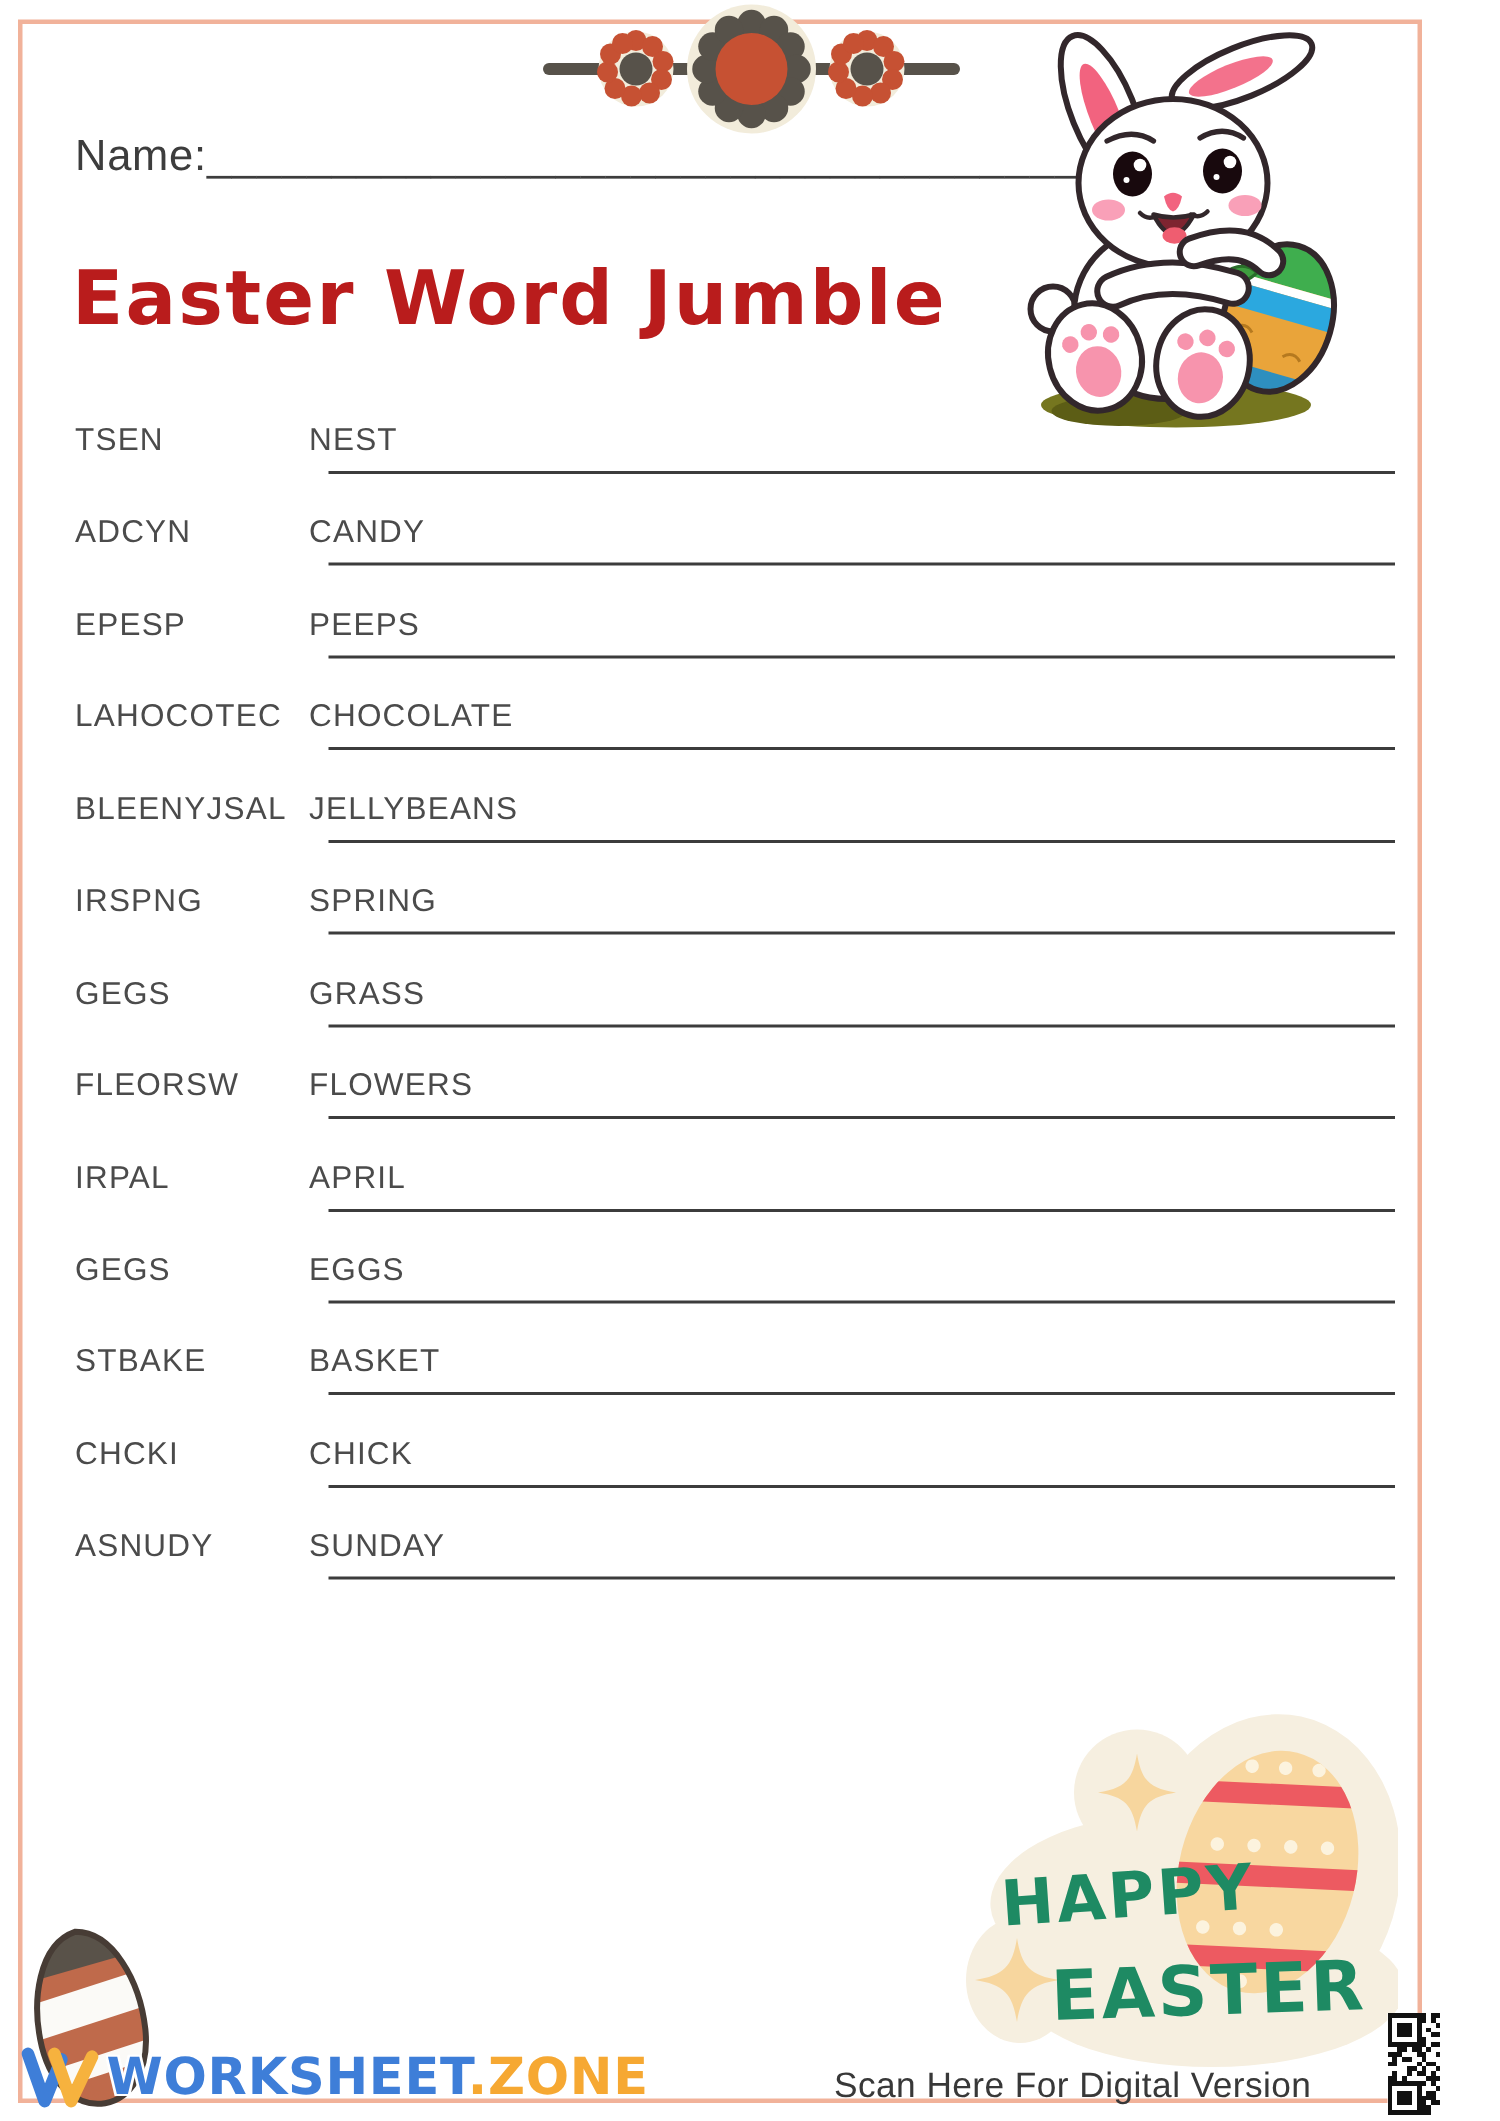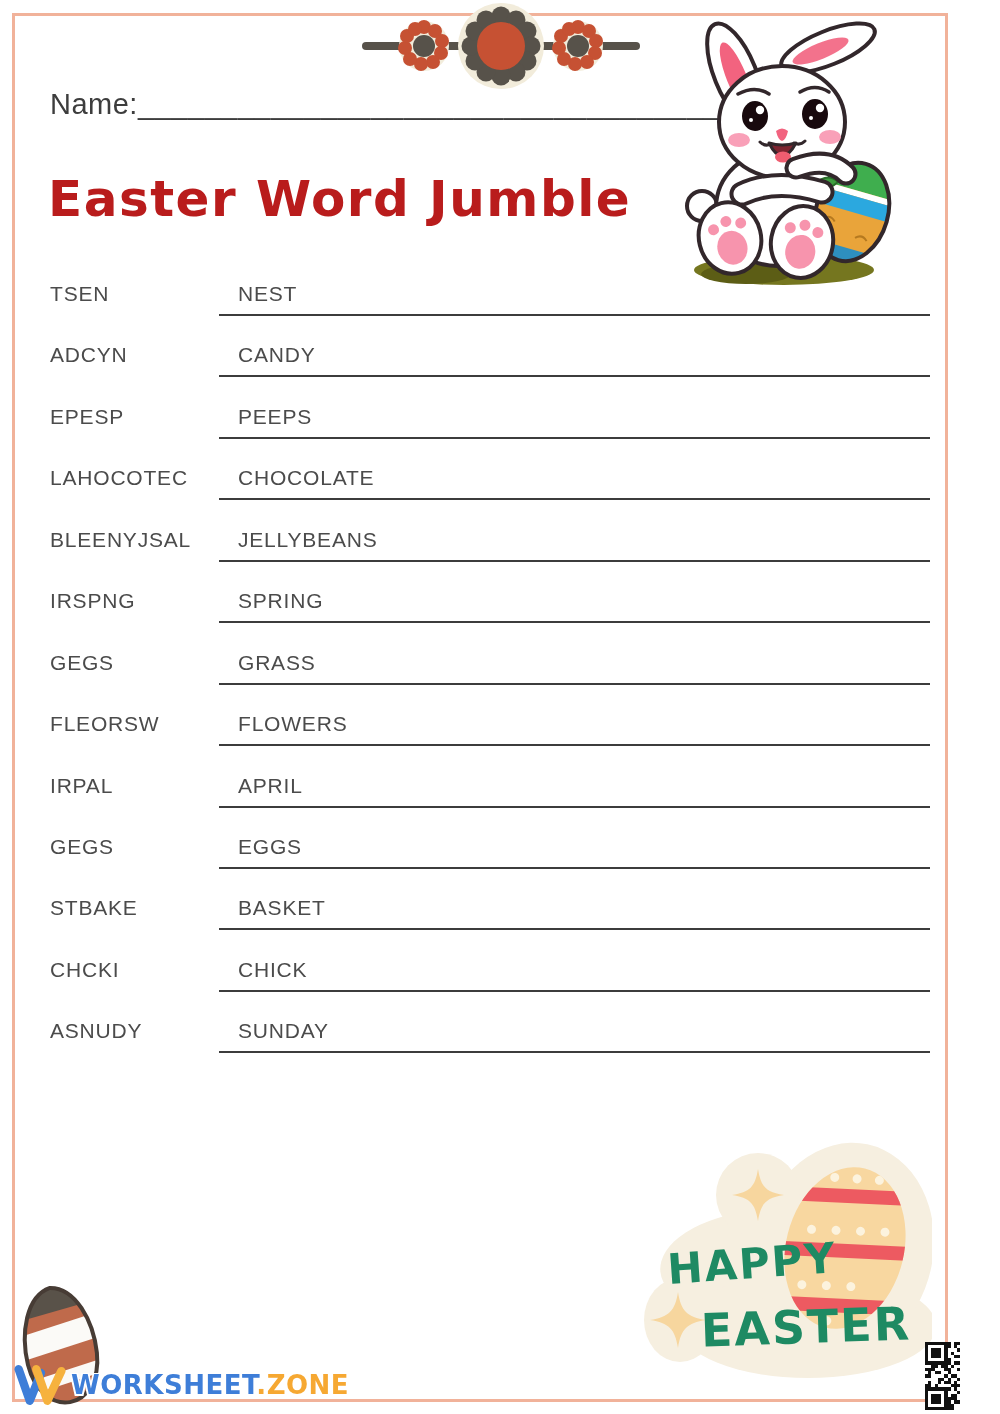--- a/index.html
+++ b/index.html
@@ -22,27 +22,27 @@
   }
   .bunny{position:absolute;left:676px;top:16px;width:222px;height:276px;z-index:2;}
   
   .rows{position:absolute;left:50px;top:271px;width:880px;z-index:2;}
   .row{position:relative;height:61.45px;}
   .jumbled,.answer{
     position:absolute;top:11px;font-size:21px;color:#4b4b4b;letter-spacing:.8px;
     font-family:"Liberation Sans","DejaVu Sans",sans-serif;font-weight:400;white-space:nowrap;
   }
   .jumbled{left:0;}
-  .answer{left:188px;}
+  .answer{left:156px;}
   .answer-line{position:absolute;left:169px;right:0;top:43px;border-bottom:2.5px solid #3c3c3c;}
   
   .corner-egg{position:absolute;left:13px;top:1281px;width:94px;height:128px;z-index:4;}
   .brand{position:absolute;left:14px;top:1364px;z-index:5;display:flex;align-items:center;gap:5px;}
   .brand-mark{width:52px;height:42px;flex:0 0 auto;}
-  .brand-text{font-family:"DejaVu Sans",sans-serif;font-weight:800;font-size:26px;letter-spacing:.5px;white-space:nowrap;
+  .brand-text{font-family:"DejaVu Sans",sans-serif;font-weight:800;font-size:34px;letter-spacing:.5px;white-space:nowrap;
     text-shadow:-1.5px -1.5px 0 #fff,1.5px -1.5px 0 #fff,-1.5px 1.5px 0 #fff,1.5px 1.5px 0 #fff;}
   .brand-word1{color:#3e7ed8;}
   .brand-dot,.brand-word2{color:#f6a832;}
   .sticker{position:absolute;left:640px;top:1138px;width:292px;height:248px;z-index:3;}
   .scan-text{position:absolute;left:556px;top:1377px;z-index:4;font-size:23.5px;color:#383838;
     letter-spacing:.3px;font-weight:500;white-space:nowrap;}
   .qr{position:absolute;left:925px;top:1342px;width:68px;height:68px;z-index:5;background:#ffffff;}
 </style>
 </head>
 <body>
@@ -320,20 +320,21 @@
 
     <g fill="#f7d69e">
       <path transform="translate(118 57)" d="M0,-26 C3,-8 8,-3 26,0 C8,3 3,8 0,26 C-3,8 -8,3 -26,0 C-8,-3 -3,-8 0,-26 Z"></path>
       <path transform="translate(38 182)" d="M0,-28 C3,-9 9,-3 28,0 C9,3 3,9 0,28 C-3,9 -9,3 -28,0 C-9,-3 -3,-9 0,-28 Z"></path>
     </g>
 
     <text x="112" y="140" text-anchor="middle" transform="rotate(-4 112 125)" font-family="DejaVu Sans, sans-serif" font-weight="700" font-size="42" fill="#1e8a63" letter-spacing="2">HAPPY</text>
     <text x="166" y="205" text-anchor="middle" transform="rotate(-2 166 190)" font-family="DejaVu Sans, sans-serif" font-weight="700" font-size="46" fill="#1e8a63" letter-spacing="2">EASTER</text>
   </svg>
 
+  <div class="scan-text">Scan Here For Digital Version</div>
   <svg class="qr" viewBox="0 0 21 21" aria-hidden="true" shape-rendering="crispEdges">
     <rect x="0" y="0" width="21" height="21" fill="#ffffff"></rect>
     <g id="qr-grid" fill="#111111">
         <rect x="0" y="0" width="1" height="1"></rect>
         <rect x="1" y="0" width="1" height="1"></rect>
         <rect x="2" y="0" width="1" height="1"></rect>
         <rect x="3" y="0" width="1" height="1"></rect>
         <rect x="4" y="0" width="1" height="1"></rect>
         <rect x="5" y="0" width="1" height="1"></rect>
         <rect x="6" y="0" width="1" height="1"></rect>

